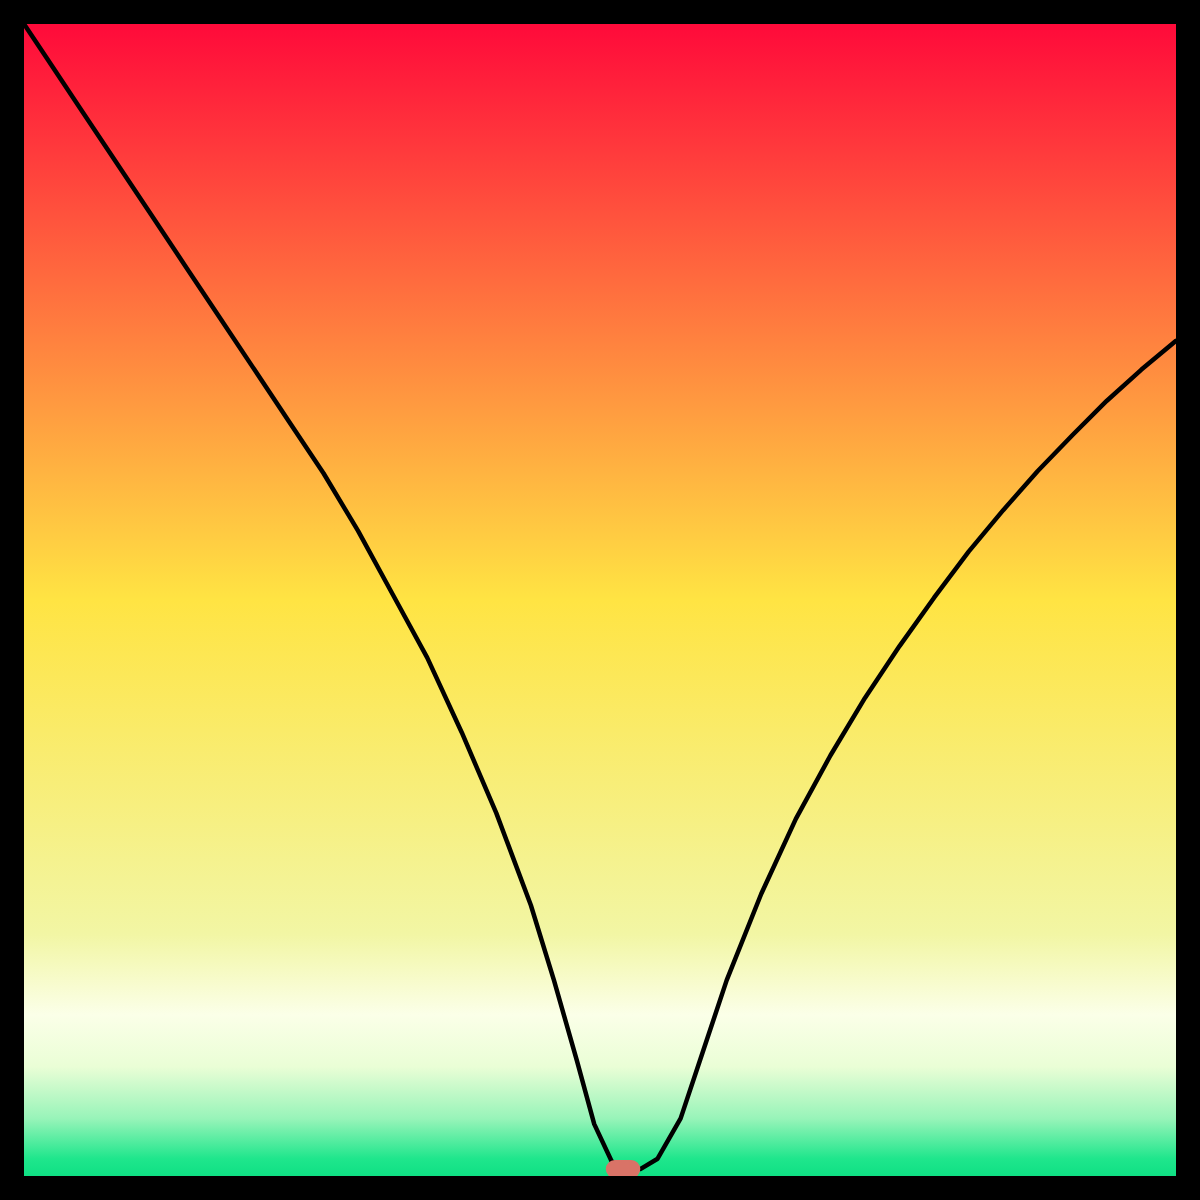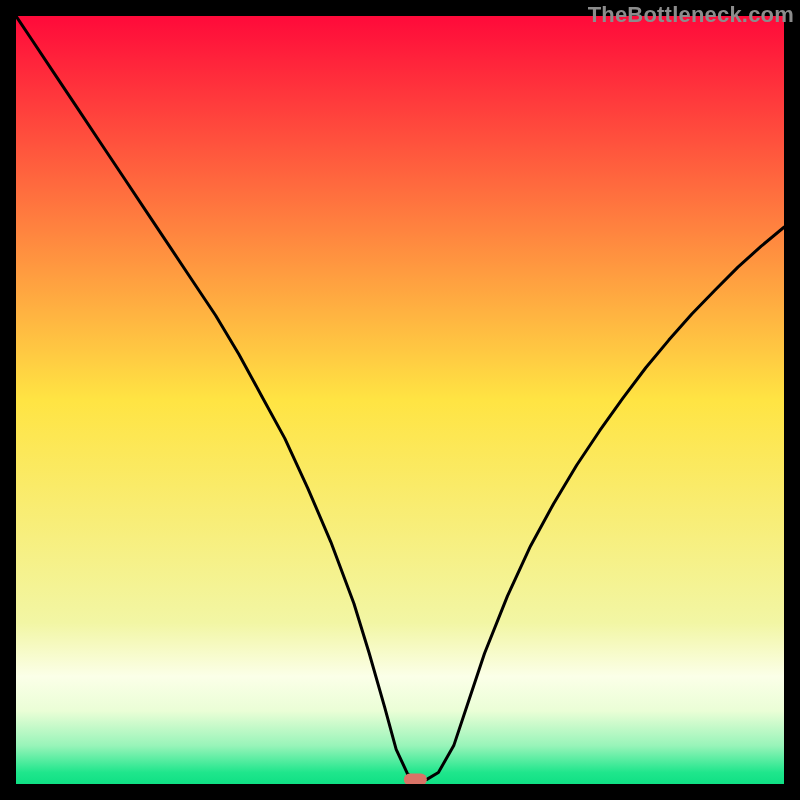--- a/index.html
+++ b/index.html
@@ -79,14 +79,13 @@
       <rect x="0" y="0" width="768" height="768" fill="url(#bgGrad)"></rect>
     </svg>
 
     <svg class="curve-svg" viewBox="0 0 768 768" preserveAspectRatio="none">
       <path class="curve-path" id="curvePath" d="M0.00 0.00 L15.36 23.04 L38.40 57.60 L61.44 92.16 L84.48 126.72 L107.52 161.28 L130.56 195.84 L153.60 230.40 L176.64 264.96 L199.68 299.52 L222.72 337.92 L245.76 380.16 L268.80 422.40 L291.84 472.32 L314.88 526.08 L337.92 587.52 L353.28 637.44 L368.64 691.20 L380.16 733.44 L391.68 758.02 L399.36 763.39 L410.88 763.39 L422.40 756.48 L437.76 729.60 L453.12 683.52 L468.48 637.44 L491.52 579.84 L514.56 529.92 L537.60 487.68 L560.64 449.28 L583.68 414.72 L606.72 382.46 L629.76 351.74 L652.80 324.10 L675.84 297.98 L698.88 274.18 L721.92 251.14 L744.96 230.40 L768.00 211.20" style="stroke: rgb(0, 0, 0);"></path>
       <rect class="marker" id="minMarker" rx="6" ry="6" x="387.84" y="757.39" width="23.04" height="12" fill="#d97367"></rect>
     </svg>
 
   </div>
 
-  <div class="watermark">TheBottleneck.com</div>
 </div>
 
 </body></html>

